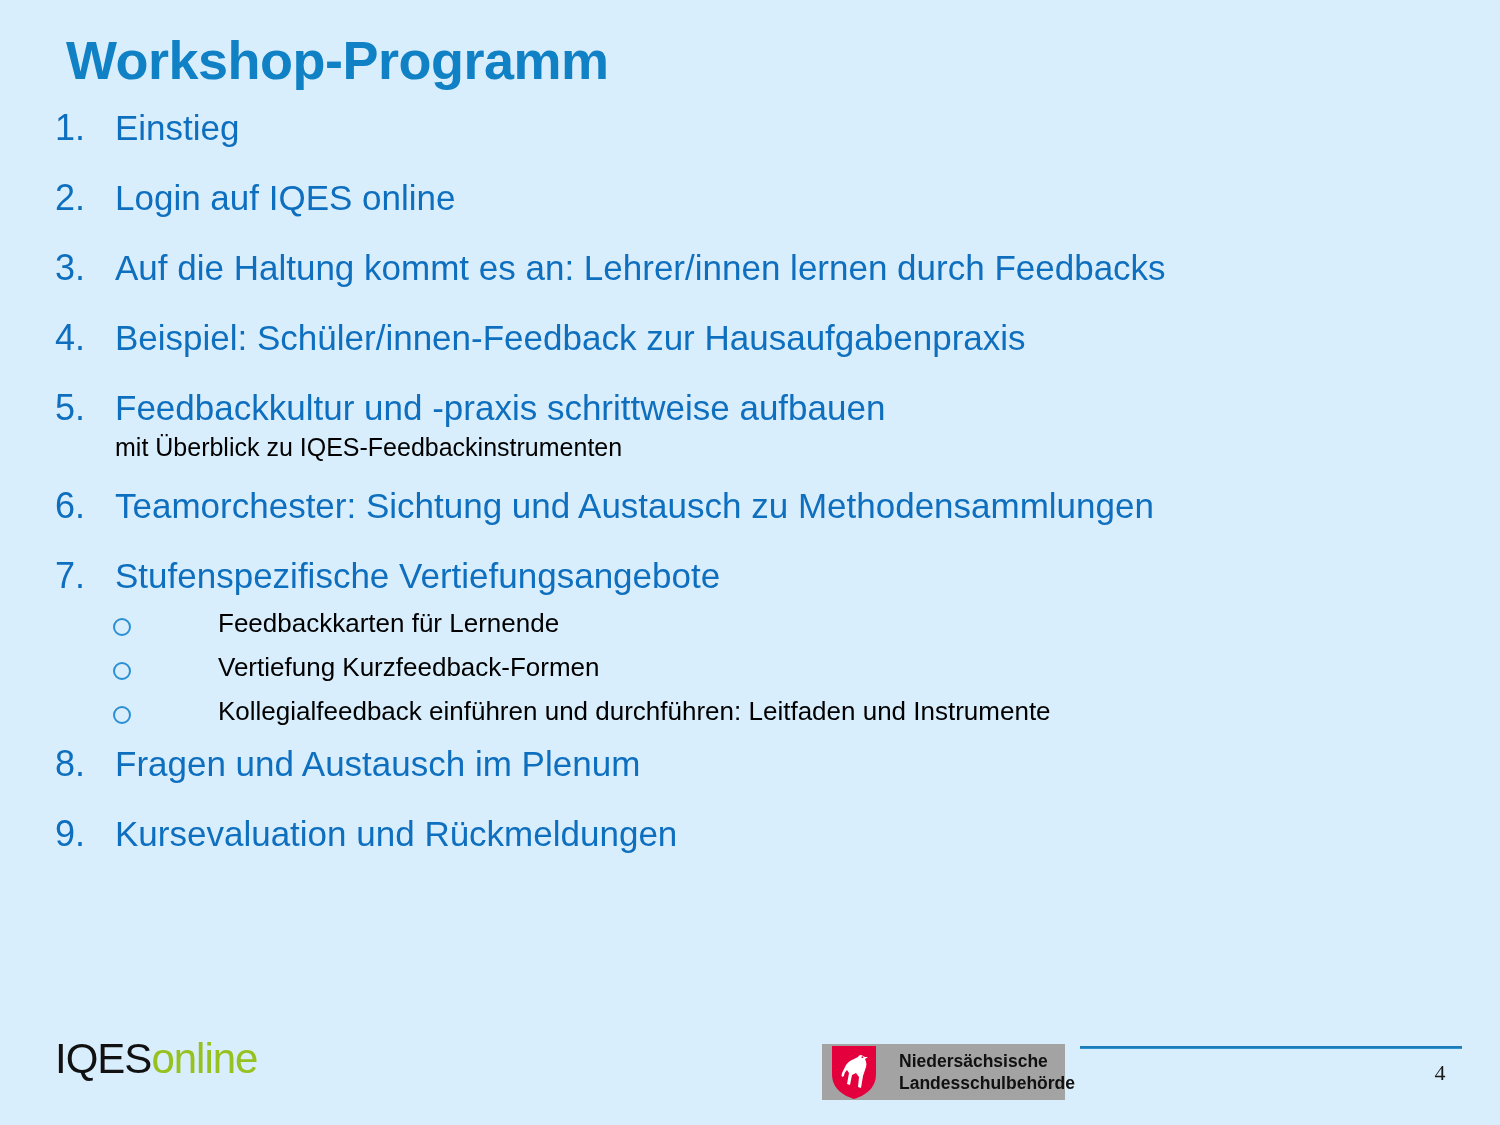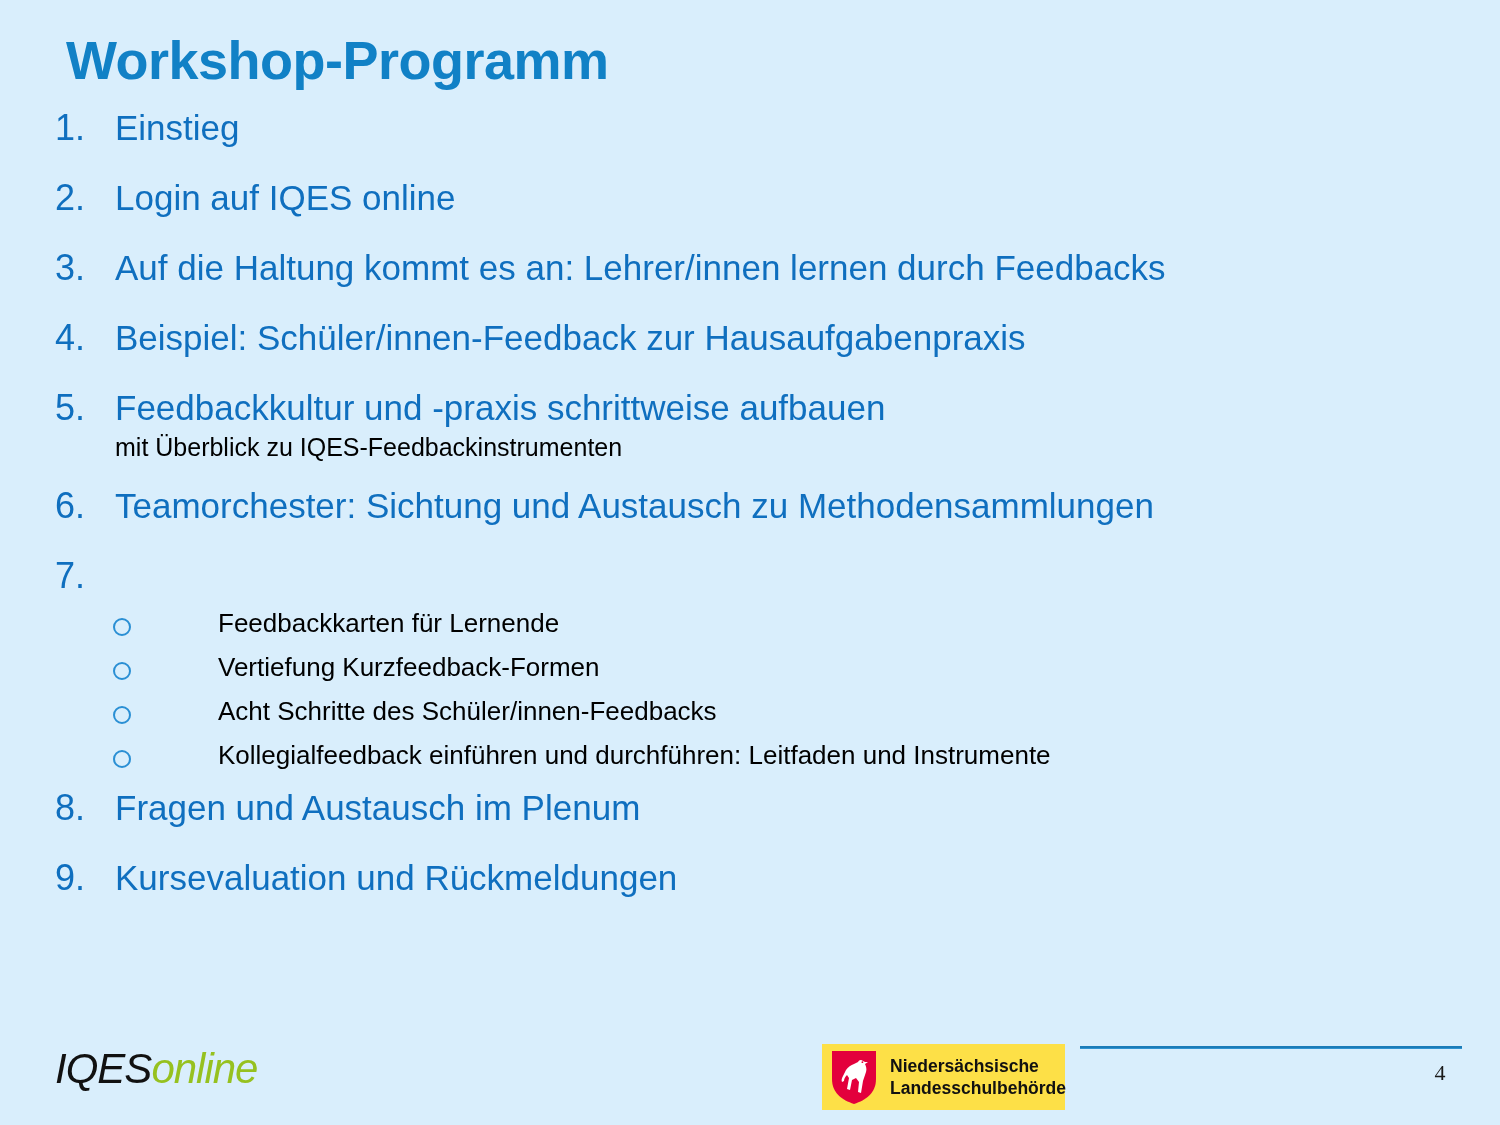--- a/index.html
+++ b/index.html
@@ -121,42 +121,42 @@
     position: absolute;
     left: 0;
     bottom: 0;
     width: 1500px;
     height: 95px;
   }
 
   .iqes-logo {
     position: absolute;
     left: 55px;
-    top: 18px;
+    top: 8px;
     font-size: 42px;
     line-height: 1;
     white-space: nowrap;
     font-weight: 300;
     letter-spacing: -1px;
-    font-style: italic;
   }
   .iqes-logo .iqes-mark { color: #111111; }
   .iqes-logo .iqes-online { color: #96c11f; }
 
   .nlsb-logo {
     position: absolute;
     left: 822px;
     top: 14px;
     width: 243px;
-    height: 66px;
-    background: #fde047;
+    height: 56px;
+    background: #a3a3a3;
     display: flex;
     align-items: center;
     padding: 0;
     box-sizing: border-box;
+    gap: 9px;
   }
   .nlsb-shield {
     flex: 0 0 auto;
     width: 48px;
     height: 56px;
     margin-left: 8px;
     margin-right: 12px;
   }
   .nlsb-text {
     font-size: 17.5px;
@@ -236,35 +236,32 @@
     <div class="item">
       <div class="item-row">
         <span class="item-num">6.</span>
         <span class="item-text">Teamorchester: Sichtung und Austausch zu Methodensammlungen</span>
       </div>
     </div>
 
     <div class="item tight">
       <div class="item-row">
         <span class="item-num">7.</span>
+        <span class="item-text">Stufenspezifische Vertiefungsangebote</span>
       </div>
     </div>
 
     <div class="sublist">
       <div class="subitem">
         <span class="sub-marker"></span>
         <span class="sub-text">Feedbackkarten für Lernende</span>
       </div>
       <div class="subitem">
         <span class="sub-marker"></span>
         <span class="sub-text">Vertiefung Kurzfeedback-Formen</span>
-      </div>
-      <div class="subitem">
-        <span class="sub-marker"></span>
-        <span class="sub-text">Acht Schritte des Schüler/innen-Feedbacks</span>
       </div>
       <div class="subitem">
         <span class="sub-marker"></span>
         <span class="sub-text">Kollegialfeedback einführen und durchführen: Leitfaden und Instrumente</span>
       </div>
     </div>
 
     <div class="item">
       <div class="item-row">
         <span class="item-num">8.</span>

